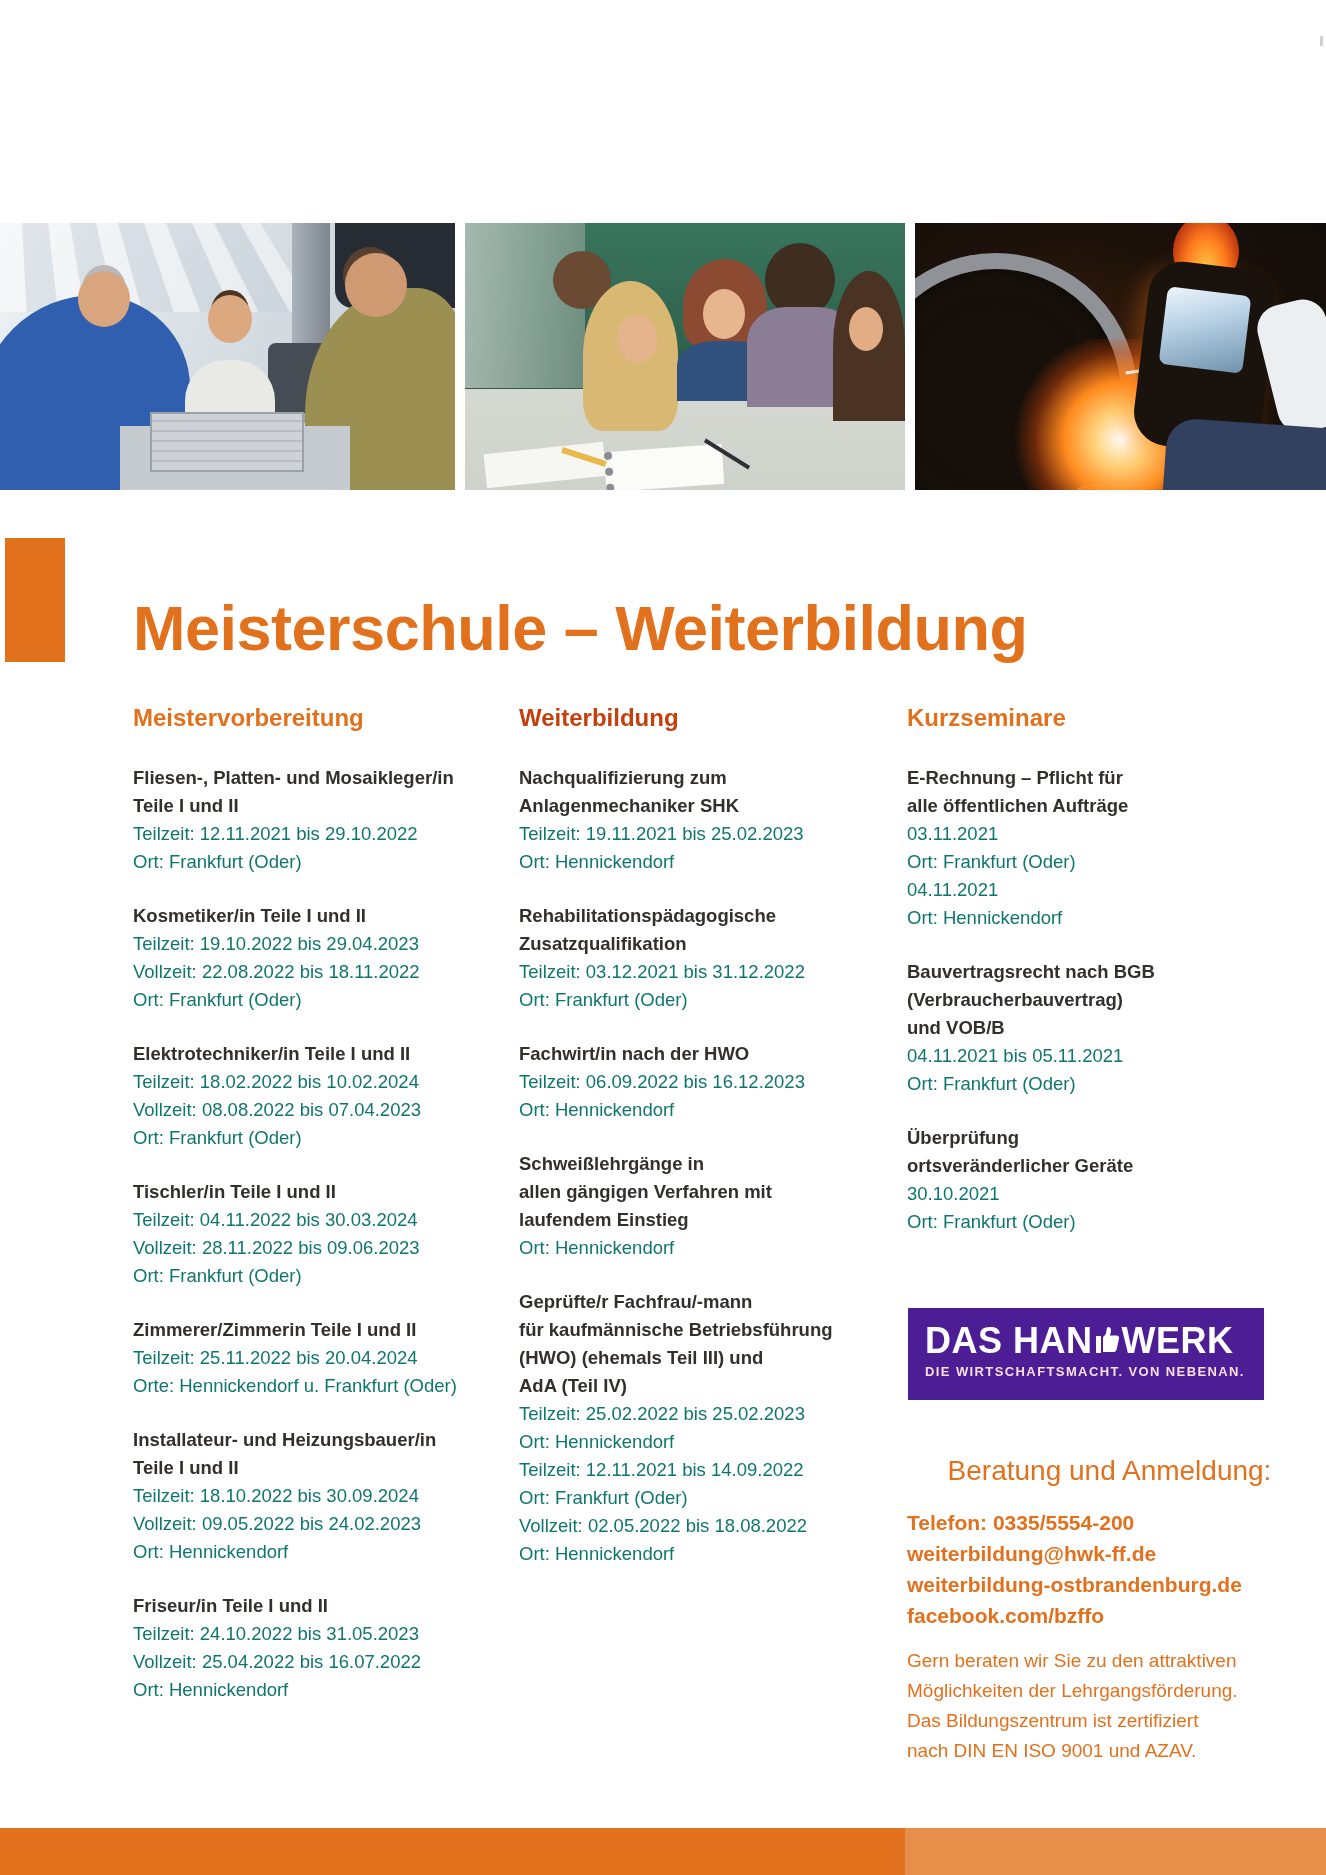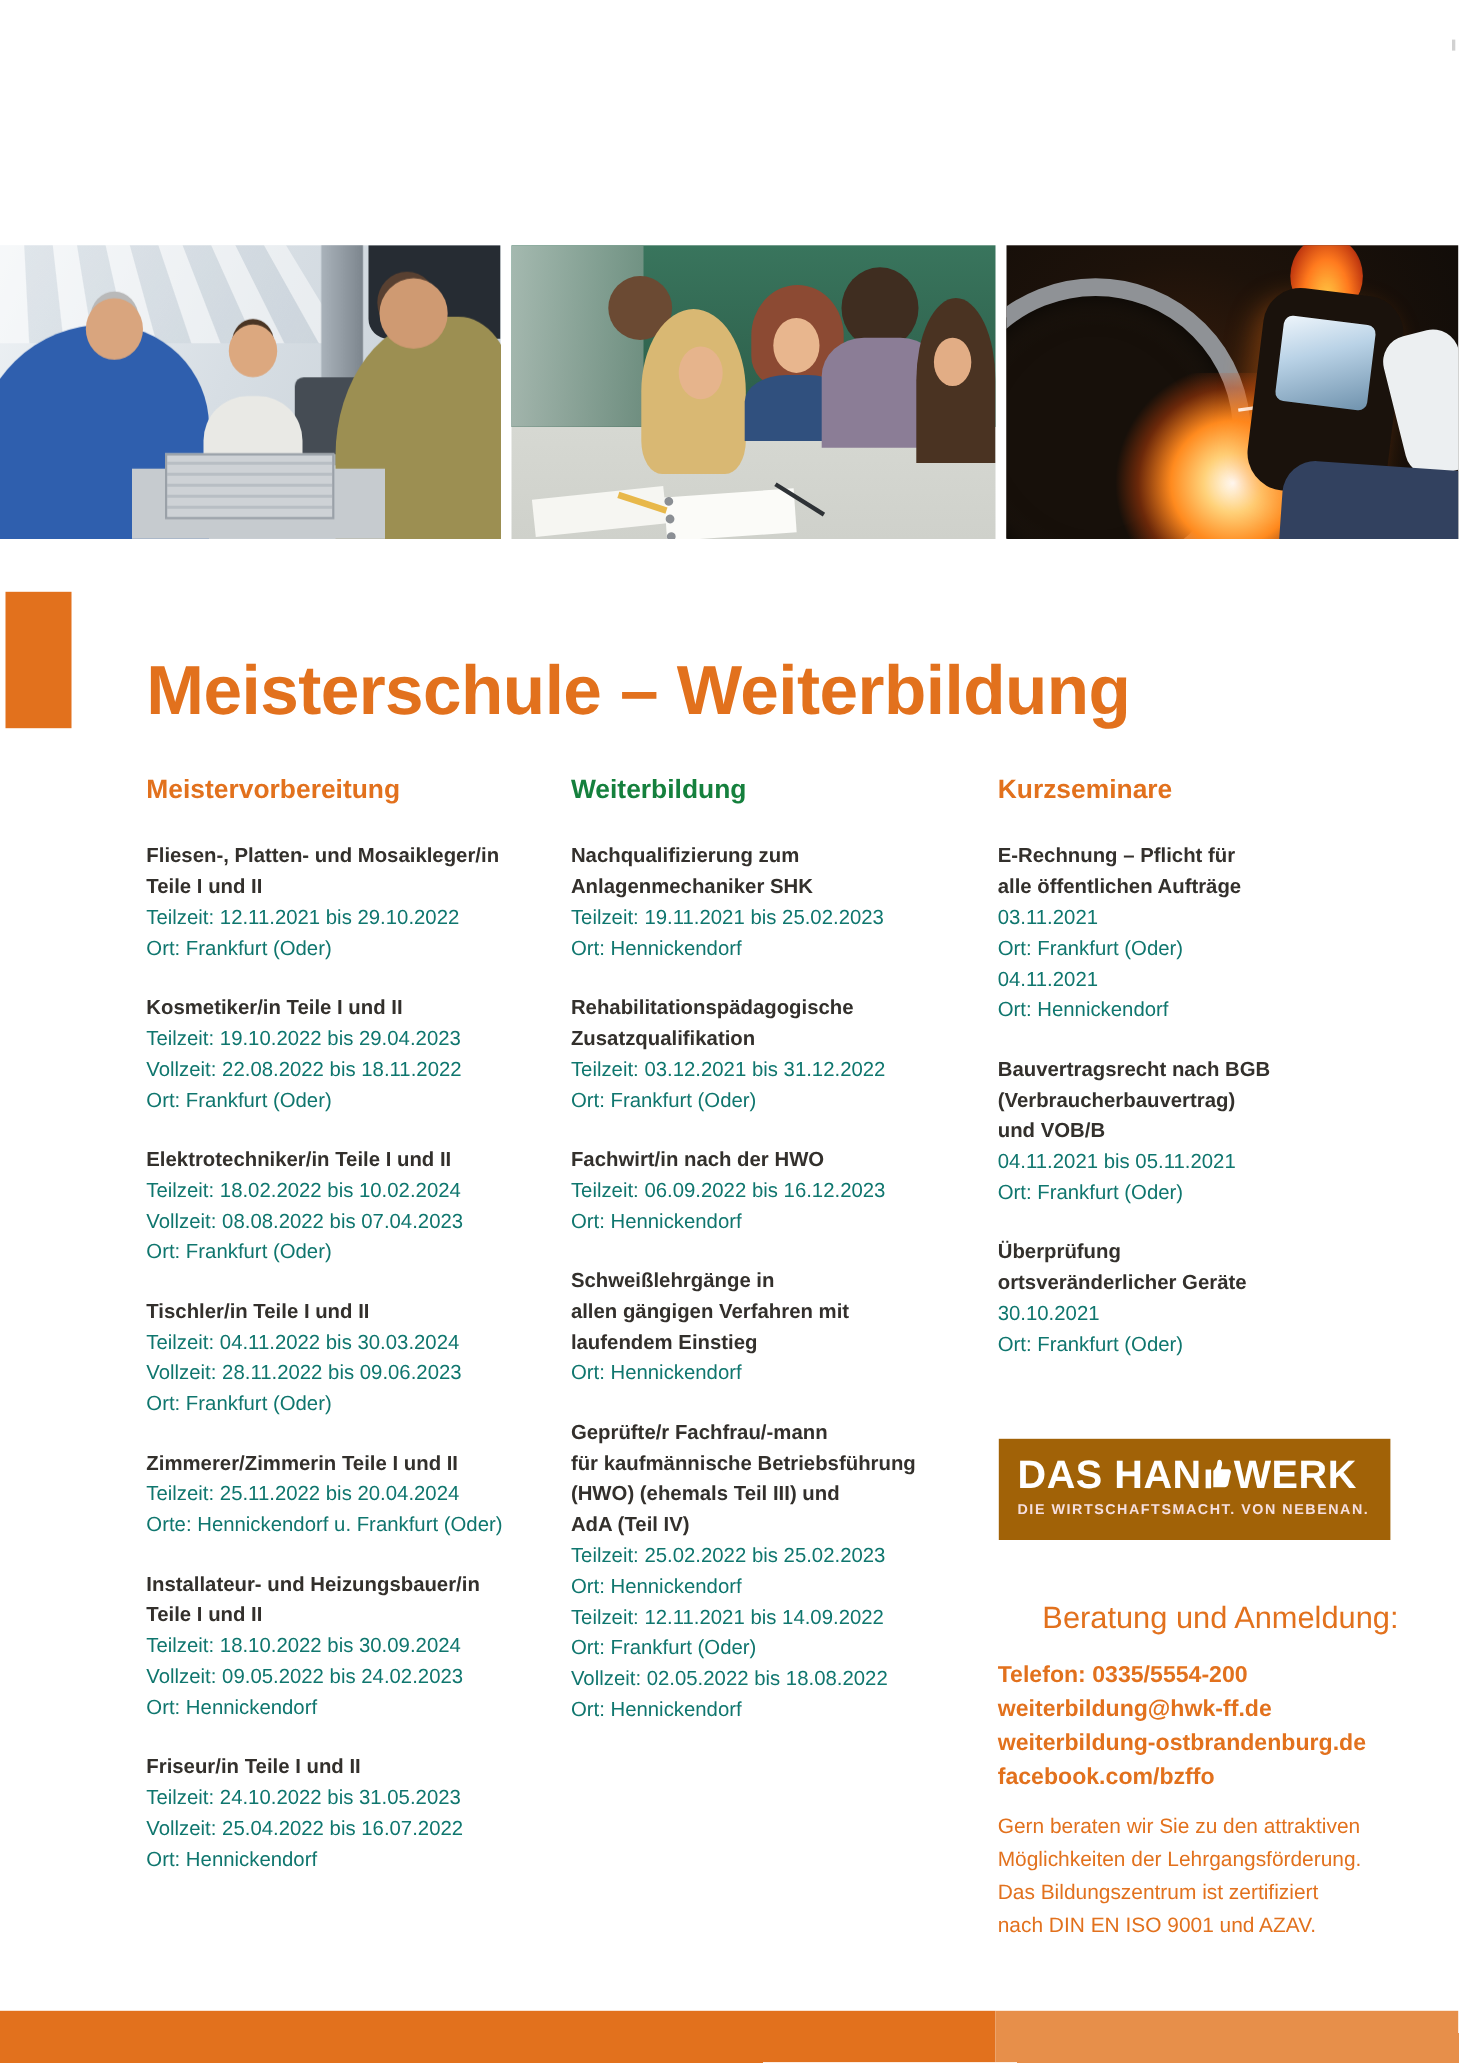--- a/index.html
+++ b/index.html
@@ -183,21 +183,21 @@
         </div>
         <div class="course">
           <p class="t">Friseur/in Teile I und II</p>
           <p class="d">Teilzeit: 24.10.2022 bis 31.05.2023</p>
           <p class="d">Vollzeit: 25.04.2022 bis 16.07.2022</p>
           <p class="d">Ort: Hennickendorf</p>
         </div>
       </div>
   </section>
   <section class="col" style="left:519px;">
-    <h2 style="color: #15803d;">Weiterbildung</h2>
+    <h2 style="color: #c2410c;">Weiterbildung</h2>
     <div class="items">
         <div class="course">
           <p class="t">Nachqualifizierung zum</p>
           <p class="t">Anlagenmechaniker SHK</p>
           <p class="d">Teilzeit: 19.11.2021 bis 25.02.2023</p>
           <p class="d">Ort: Hennickendorf</p>
         </div>
         <div class="course">
           <p class="t">Rehabilitationspädagogische</p>
           <p class="t">Zusatzqualifikation</p>
@@ -249,21 +249,21 @@
         </div>
         <div class="course">
           <p class="t">Überprüfung</p>
           <p class="t">ortsveränderlicher Geräte</p>
           <p class="d">30.10.2021</p>
           <p class="d">Ort: Frankfurt (Oder)</p>
         </div>
       </div>
   </section>
 
-  <div class="logo" style="background: #a16207;">
+  <div class="logo" style="background: #4c1d95;">
     <div class="logo-line1"><span>DAS HAN</span><span class="thumb"><svg width="27" height="32" viewBox="0 0 27 32">
             <path fill="#ffffff" d="M2 13h5v17H2z M9 30V14c1.8-1.2 3-3.2 3.4-5.6.3-1.8.3-4.4 2-4.4 1.6 0 2.6 1.4 2.6 3.4 0 1.8-.5 3.4-1.2 5.2h6.9c1.5 0 2.6 1.3 2.3 2.8l-2.4 11c-.3 1.5-1.6 2.6-3.1 2.6H9z"></path>
           </svg></span><span>WERK</span></div>
     <div class="logo-sub">DIE WIRTSCHAFTSMACHT. VON NEBENAN.</div>
   </div>
 
   <div class="contact">
     <h3 style="color: rgb(226, 113, 29);">Beratung und Anmeldung:</h3>
     <p class="bold-line" style="color: rgb(226, 113, 29);">Telefon: 0335/5554-200</p>
     <p class="bold-line" style="color: rgb(226, 113, 29);">weiterbildung@hwk-ff.de</p>

